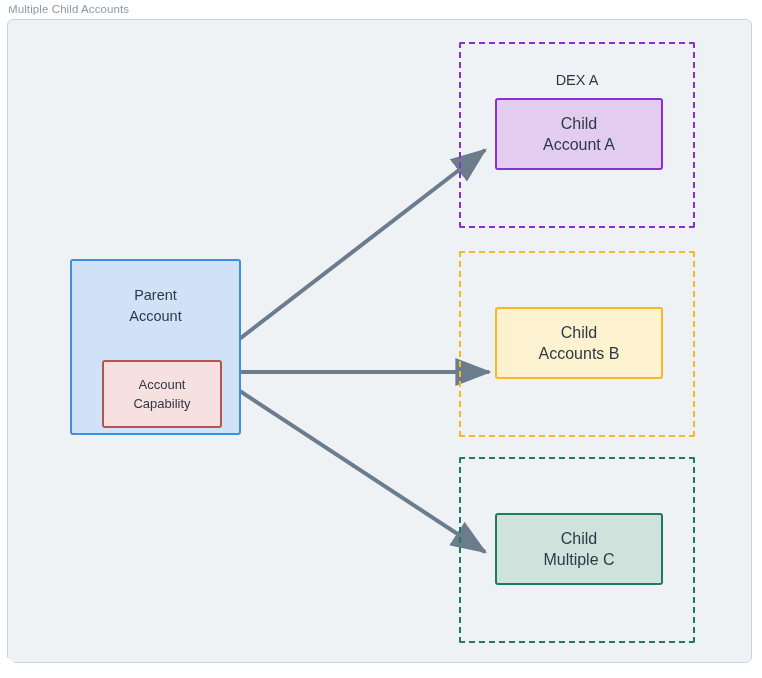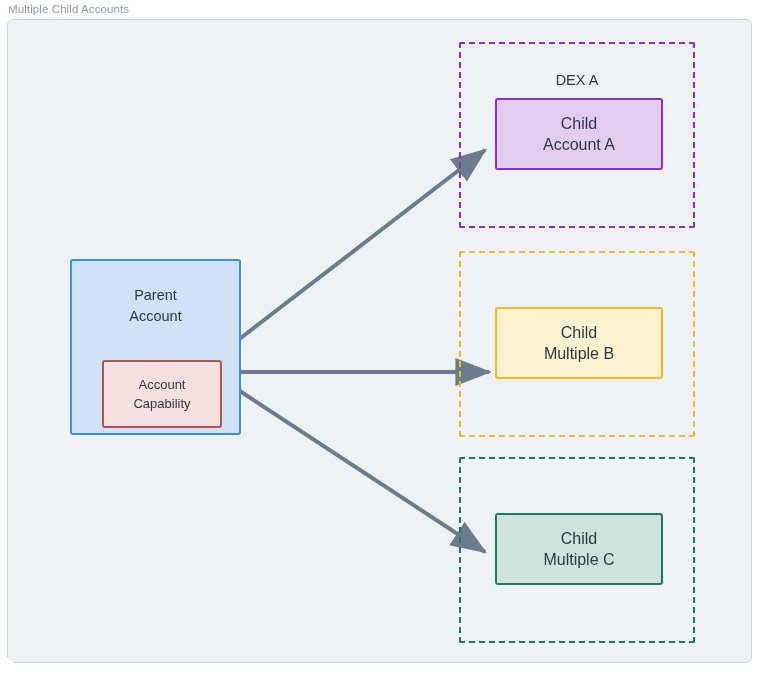--- a/index.html
+++ b/index.html
@@ -186,21 +186,21 @@
         <div class="group-title">DEX A</div>
         <div class="child-node">
           <span class="line">Child</span>
           <span class="line">Account A</span>
         </div>
       </div>
 
       <div class="group" id="group-defi-b">
         <div class="child-node">
           <span class="line">Child</span>
-          <span class="line">Multiple B</span>
+          <span class="line">Accounts B</span>
         </div>
       </div>
 
       <div class="group" id="group-game-c">
         <div class="child-node">
           <span class="line">Child</span>
           <span class="line">Multiple C</span>
         </div>
       </div>
 

